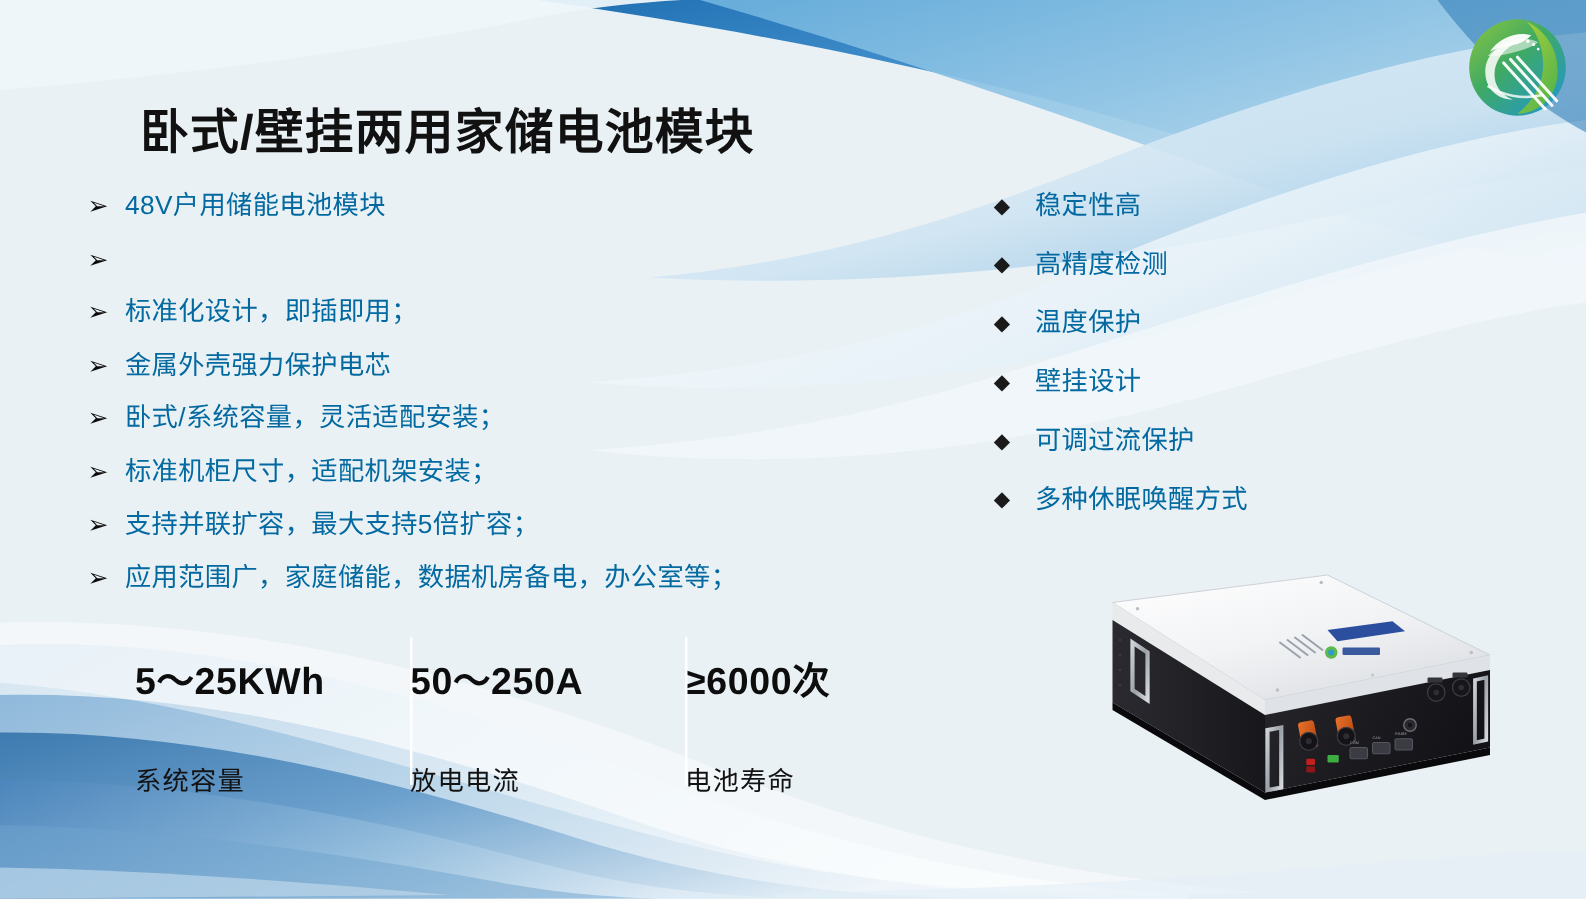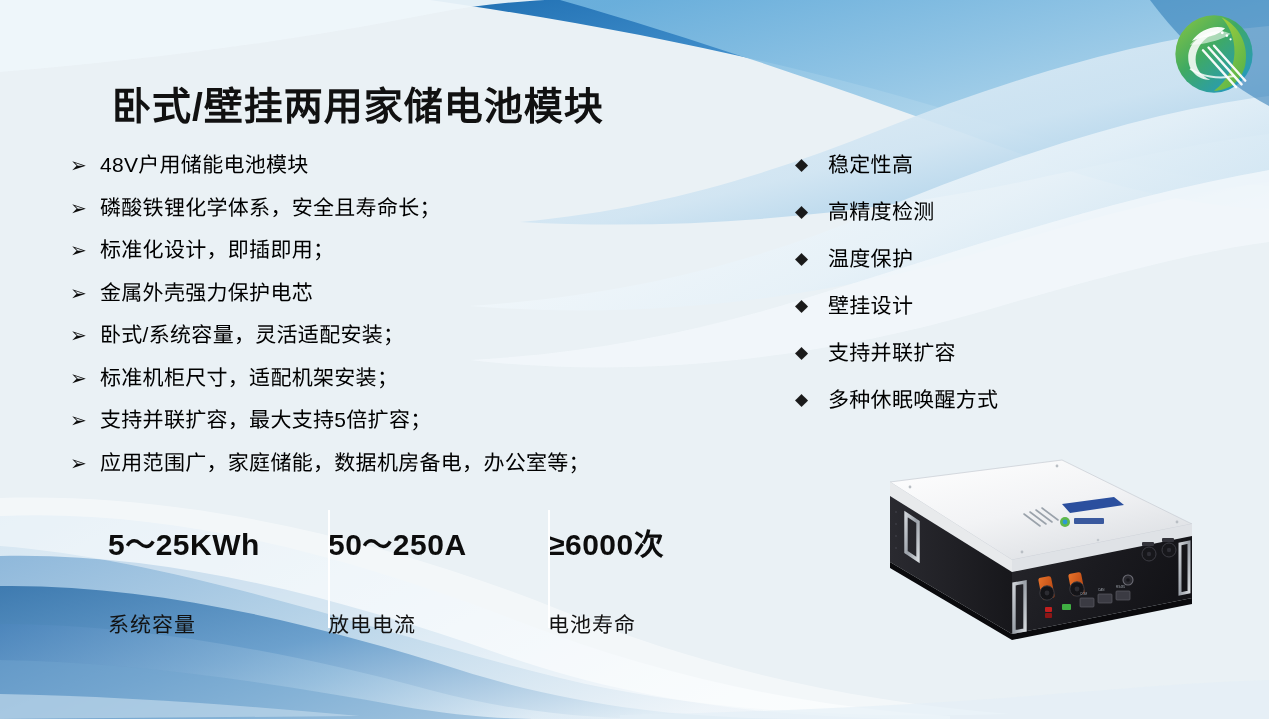--- a/index.html
+++ b/index.html
@@ -89,21 +89,21 @@
     color: #0b0b0b;
   }
   .bullets-right .bullet-mark {
     font-size: 17px;
     width: 33px;
   }
 
   .bullet-text {
     font-size: 21px;
     line-height: 26px;
-    color: #000000;
+    color: #0369a1;
     letter-spacing: 0.3px;
     white-space: nowrap;
   }
 
   
   .stats {
     position: absolute;
     left: 108px;
     top: 512px;
     width: 660px;
@@ -259,21 +259,20 @@
 
   <h1 class="title">卧式/壁挂两用家储电池模块</h1>
 
   <div class="bullets-left">
     <div class="bullet-row">
       <span class="bullet-mark">➢</span>
       <span class="bullet-text">48V户用储能电池模块</span>
     </div>
     <div class="bullet-row">
       <span class="bullet-mark">➢</span>
-      <span class="bullet-text">磷酸铁锂化学体系，安全且寿命长；</span>
     </div>
     <div class="bullet-row">
       <span class="bullet-mark">➢</span>
       <span class="bullet-text">标准化设计，即插即用；</span>
     </div>
     <div class="bullet-row">
       <span class="bullet-mark">➢</span>
       <span class="bullet-text">金属外壳强力保护电芯</span>
     </div>
     <div class="bullet-row">
@@ -306,21 +305,21 @@
     <div class="bullet-row">
       <span class="bullet-mark">◆</span>
       <span class="bullet-text">温度保护</span>
     </div>
     <div class="bullet-row">
       <span class="bullet-mark">◆</span>
       <span class="bullet-text">壁挂设计</span>
     </div>
     <div class="bullet-row">
       <span class="bullet-mark">◆</span>
-      <span class="bullet-text">支持并联扩容</span>
+      <span class="bullet-text">可调过流保护</span>
     </div>
     <div class="bullet-row">
       <span class="bullet-mark">◆</span>
       <span class="bullet-text">多种休眠唤醒方式</span>
     </div>
   </div>
 
   <div class="stats">
     <div class="stat-cell">
       <div class="stat-value">5～25KWh</div>

